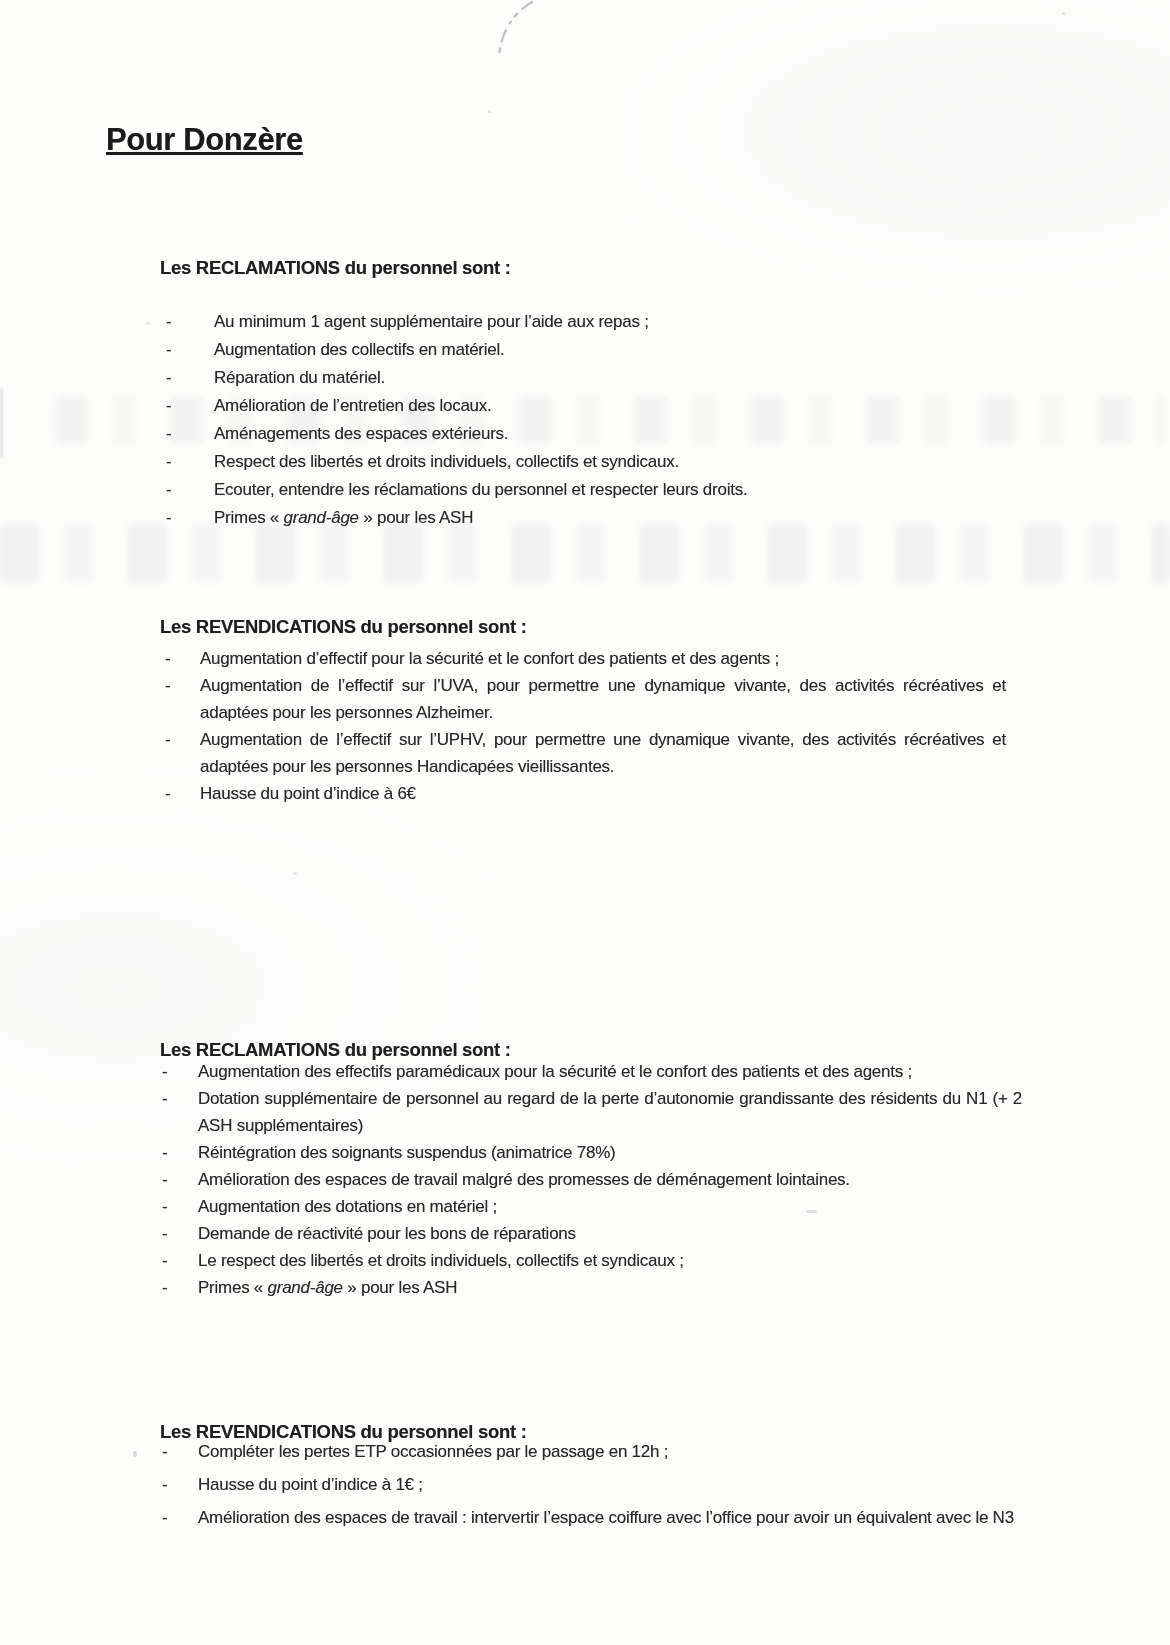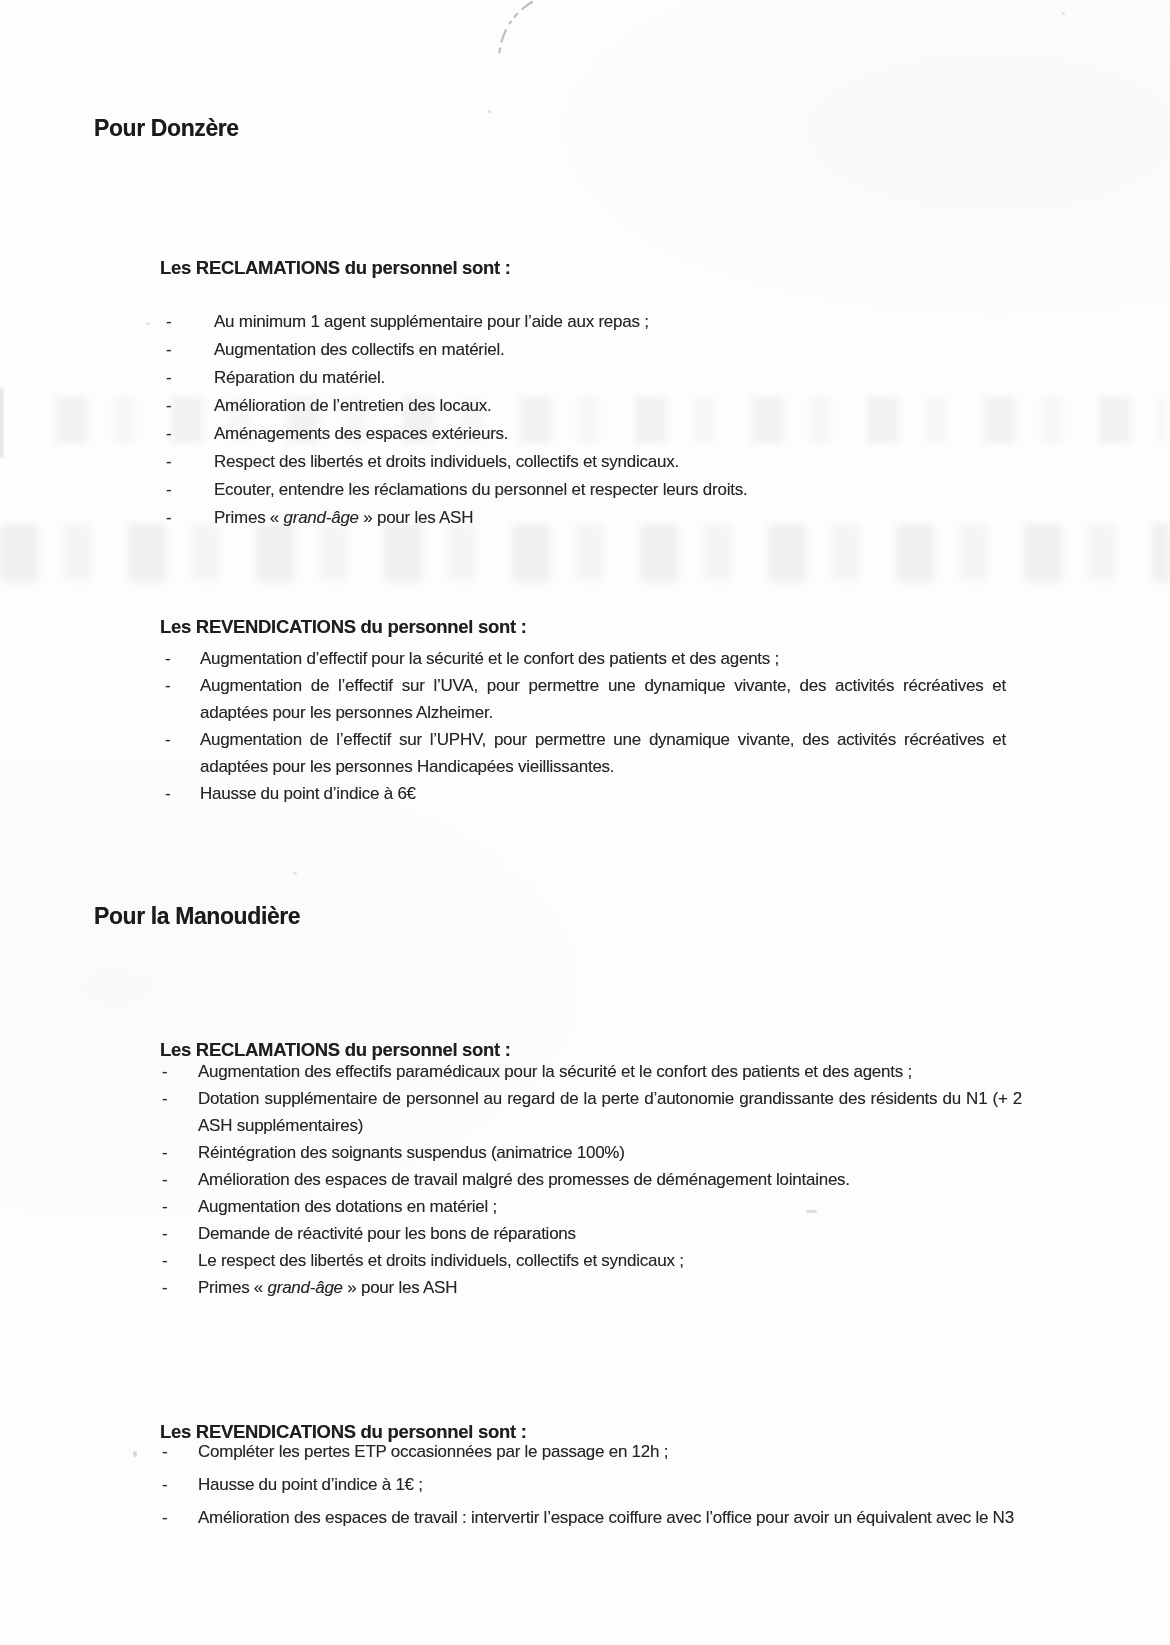--- a/index.html
+++ b/index.html
@@ -9,24 +9,25 @@
     background:
       radial-gradient(ellipse 700px 300px at 85% 8%, rgba(120,120,128,.035), transparent 70%),
       radial-gradient(ellipse 800px 400px at 10% 60%, rgba(120,120,128,.025), transparent 70%),
       #fdfdfc;
     overflow:hidden;
     font-family:"Liberation Sans", sans-serif;
     color:#262626;
     letter-spacing:-0.25px;
   }
   .sec-title{
-    position:absolute;margin:0;
-    font-size:23px;font-weight:700;color:#1b1b1b;
+    position:absolute;margin:12px;
+    font-size:31px;font-weight:700;color:#1b1b1b;
     line-height:36px;letter-spacing:-0.4px;
     text-shadow:0 0 .6px rgba(25,25,25,.55);
+    text-decoration:underline;
   }
   .t1{left:94px;top:110px;}
   .t2{left:94px;top:898px;}
   .hd{
     position:absolute;
     font-size:18.5px;font-weight:700;color:#1f1f1f;
     line-height:24px;letter-spacing:-0.3px;
     text-shadow:0 0 .5px rgba(30,30,30,.5);
     margin-top:32px;
   }
@@ -139,35 +140,34 @@
       <li class="justify">
         <span class="dash">-</span>
         <span class="li-text"><span>Augmentation de l’effectif sur l’UPHV, pour permettre une dynamique vivante, des activités récréatives et adaptées pour les personnes Handicapées vieillissantes.</span></span>
       </li>
       <li>
         <span class="dash">-</span>
         <span class="li-text"><span>Hausse du point d’indice à 6€</span></span>
       </li>
     </ul>
 
-  <h1 class="sec-title t2">Pour la Manoudière</h1>
 
   <div class="hd h3p">Les RECLAMATIONS du personnel sont :</div>
   <ul class="lst l3">
       <li class="justify">
         <span class="dash">-</span>
         <span class="li-text"><span>Augmentation des effectifs paramédicaux pour la sécurité et le confort des patients et des agents ;</span></span>
       </li>
       <li class="justify">
         <span class="dash">-</span>
         <span class="li-text"><span>Dotation supplémentaire de personnel au regard de la perte d’autonomie grandissante des résidents du N1 (+ 2 ASH supplémentaires)</span></span>
       </li>
       <li>
         <span class="dash">-</span>
-        <span class="li-text"><span>Réintégration des soignants suspendus (animatrice 100%)</span></span>
+        <span class="li-text"><span>Réintégration des soignants suspendus (animatrice 78%)</span></span>
       </li>
       <li>
         <span class="dash">-</span>
         <span class="li-text"><span>Amélioration des espaces de travail malgré des promesses de déménagement lointaines.</span></span>
       </li>
       <li>
         <span class="dash">-</span>
         <span class="li-text"><span>Augmentation des dotations en matériel ;</span></span>
       </li>
       <li>

